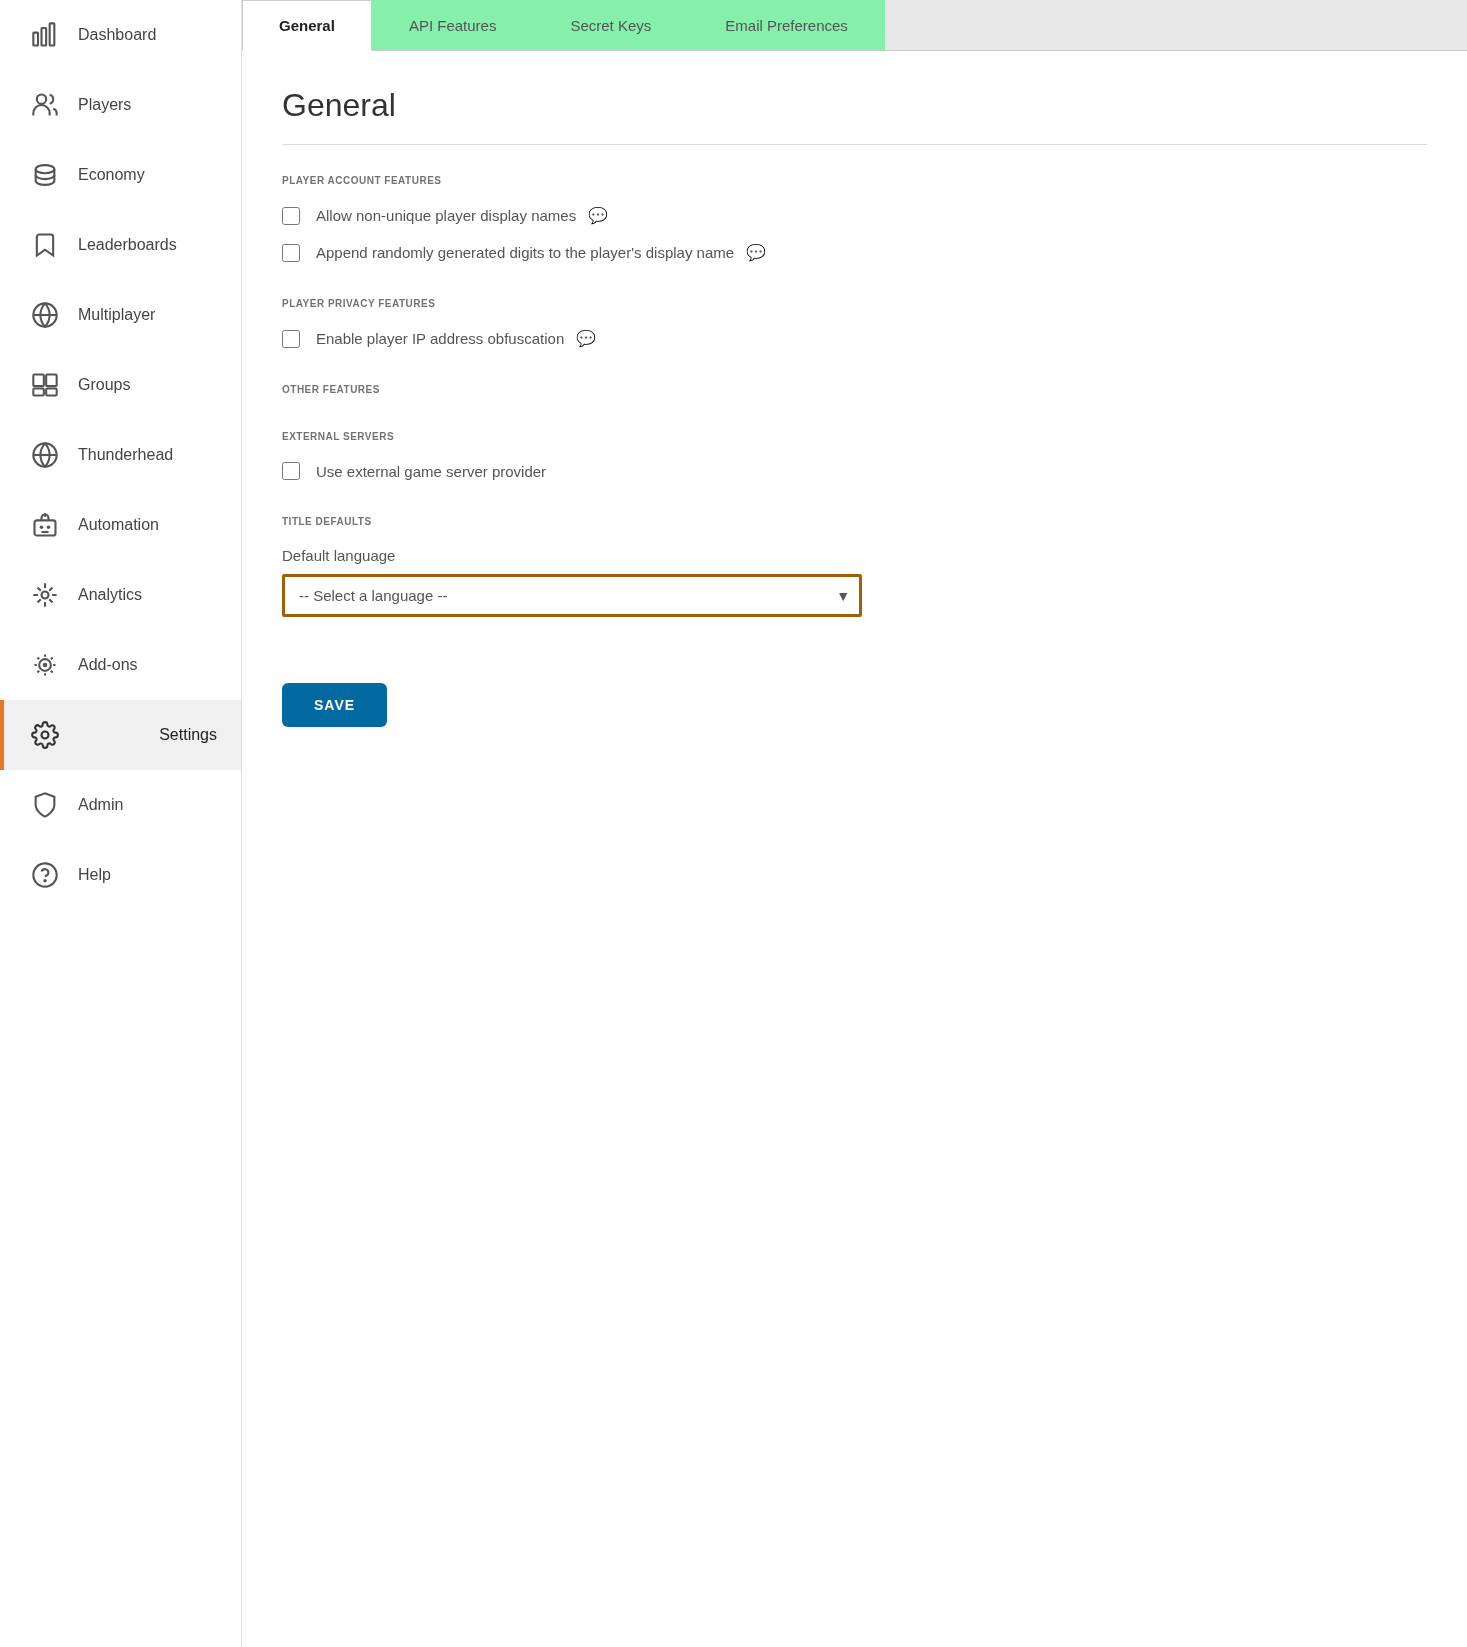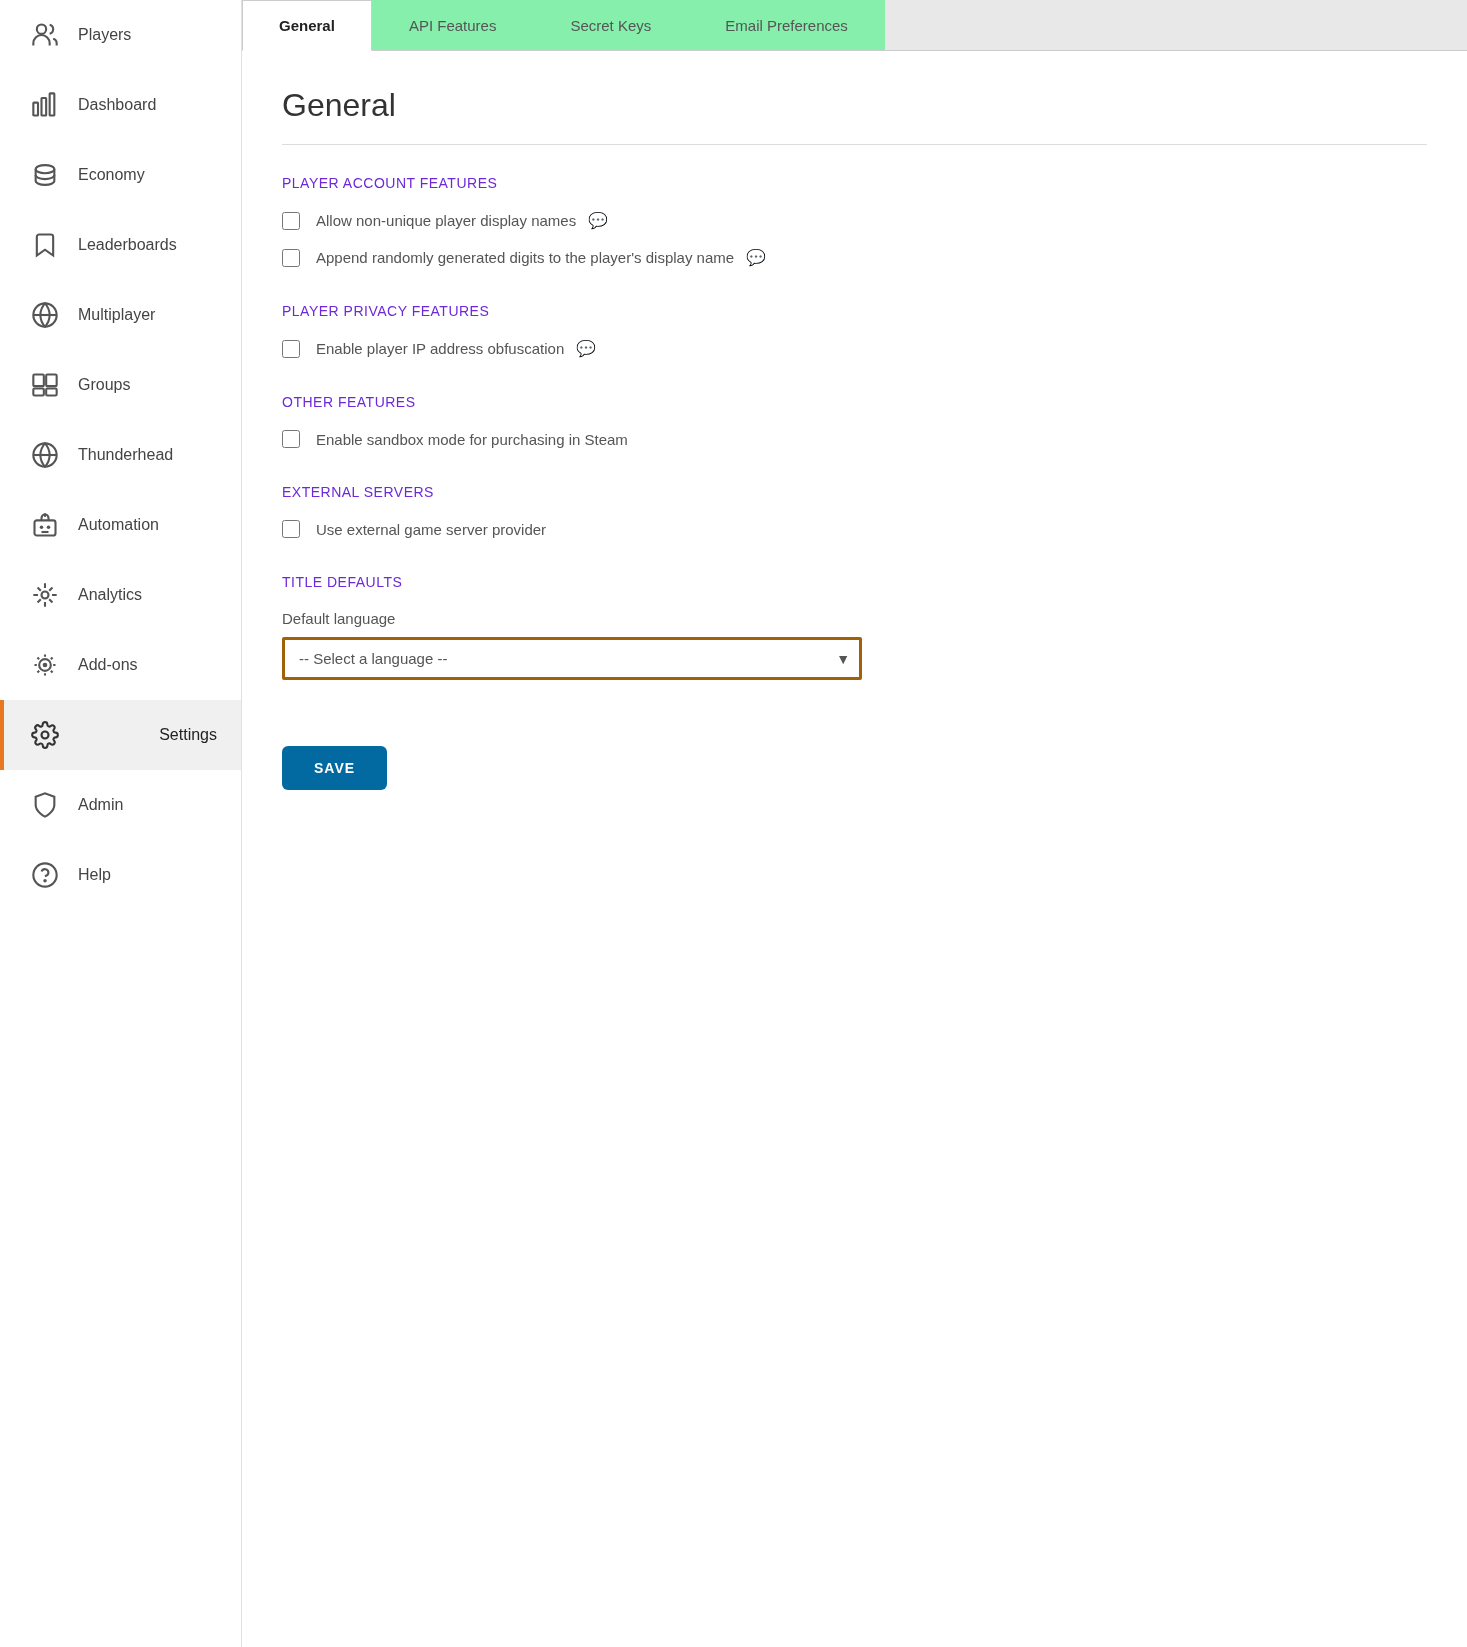--- a/index.html
+++ b/index.html
@@ -108,23 +108,23 @@
       border: none;
       border-top: 1px solid #ddd;
       margin-bottom: 30px;
     }
 
     
     .section {
       margin-bottom: 36px;
     }
     .section-title {
-      font-size: 14px;
-      font-weight: 400;
-      color: #6d28d9;
+      font-size: 10px;
+      font-weight: 700;
+      color: #737373;
       letter-spacing: 0.5px;
       margin-bottom: 20px;
       text-transform: uppercase;
     }
 
     
     .checkbox-item {
       display: flex;
       align-items: center;
       margin-bottom: 18px;
@@ -198,38 +198,38 @@
     }
   </style>
 </head>
 <body>
 
 <nav class="sidebar">
 
   <div class="sidebar-item">
     <span class="icon">
       <svg viewBox="0 0 24 24">
+          <rect x="2" y="10" width="4" height="11" rx="0.5"></rect>
+          <rect x="9" y="6" width="4" height="15" rx="0.5"></rect>
+          <rect x="16" y="2" width="4" height="19" rx="0.5"></rect>
+        </svg>
+    </span>
+    <span class="sidebar-label">Dashboard</span>
+  </div>
+
+  <div class="sidebar-item">
+    <span class="icon">
+      <svg viewBox="0 0 24 24">
           <circle cx="9" cy="7" r="4"></circle>
           <path d="M2 21v-2a7 7 0 0 1 14 0v2"></path>
           <path d="M16 3.13a4 4 0 0 1 0 7.75"></path>
           <path d="M22 21v-2a4 4 0 0 0-3-3.87"></path>
         </svg>
     </span>
     <span class="sidebar-label">Players</span>
-  </div>
-
-  <div class="sidebar-item">
-    <span class="icon">
-      <svg viewBox="0 0 24 24">
-          <rect x="2" y="10" width="4" height="11" rx="0.5"></rect>
-          <rect x="9" y="6" width="4" height="15" rx="0.5"></rect>
-          <rect x="16" y="2" width="4" height="19" rx="0.5"></rect>
-        </svg>
-    </span>
-    <span class="sidebar-label">Dashboard</span>
   </div>
 
   <div class="sidebar-item">
     <span class="icon">
       <svg viewBox="0 0 24 24">
           <ellipse cx="12" cy="7" rx="8" ry="3.5"></ellipse>
           <path d="M4 7v5c0 1.93 3.58 3.5 8 3.5s8-1.57 8-3.5V7"></path>
           <path d="M4 12v5c0 1.93 3.58 3.5 8 3.5s8-1.57 8-3.5v-5"></path>
         </svg>
     </span>
@@ -389,26 +389,20 @@
         <label class="checkbox-label" for="ip-obfuscation">
           <span>Enable player IP address obfuscation</span>
           <span class="comment-icon">💬</span>
         </label>
       </div>
     </div>
 
     
     <div class="section">
       <div class="section-title">OTHER FEATURES</div>
-      <div class="checkbox-item">
-        <input type="checkbox" id="sandbox-mode" style="">
-        <label class="checkbox-label" for="sandbox-mode">
-          <span>Enable sandbox mode for purchasing in Steam</span>
-        </label>
-      </div>
     </div>
 
     
     <div class="section">
       <div class="section-title">EXTERNAL SERVERS</div>
       <div class="checkbox-item">
         <input type="checkbox" id="external-server" style="">
         <label class="checkbox-label" for="external-server">
           <span>Use external game server provider</span>
         </label>

